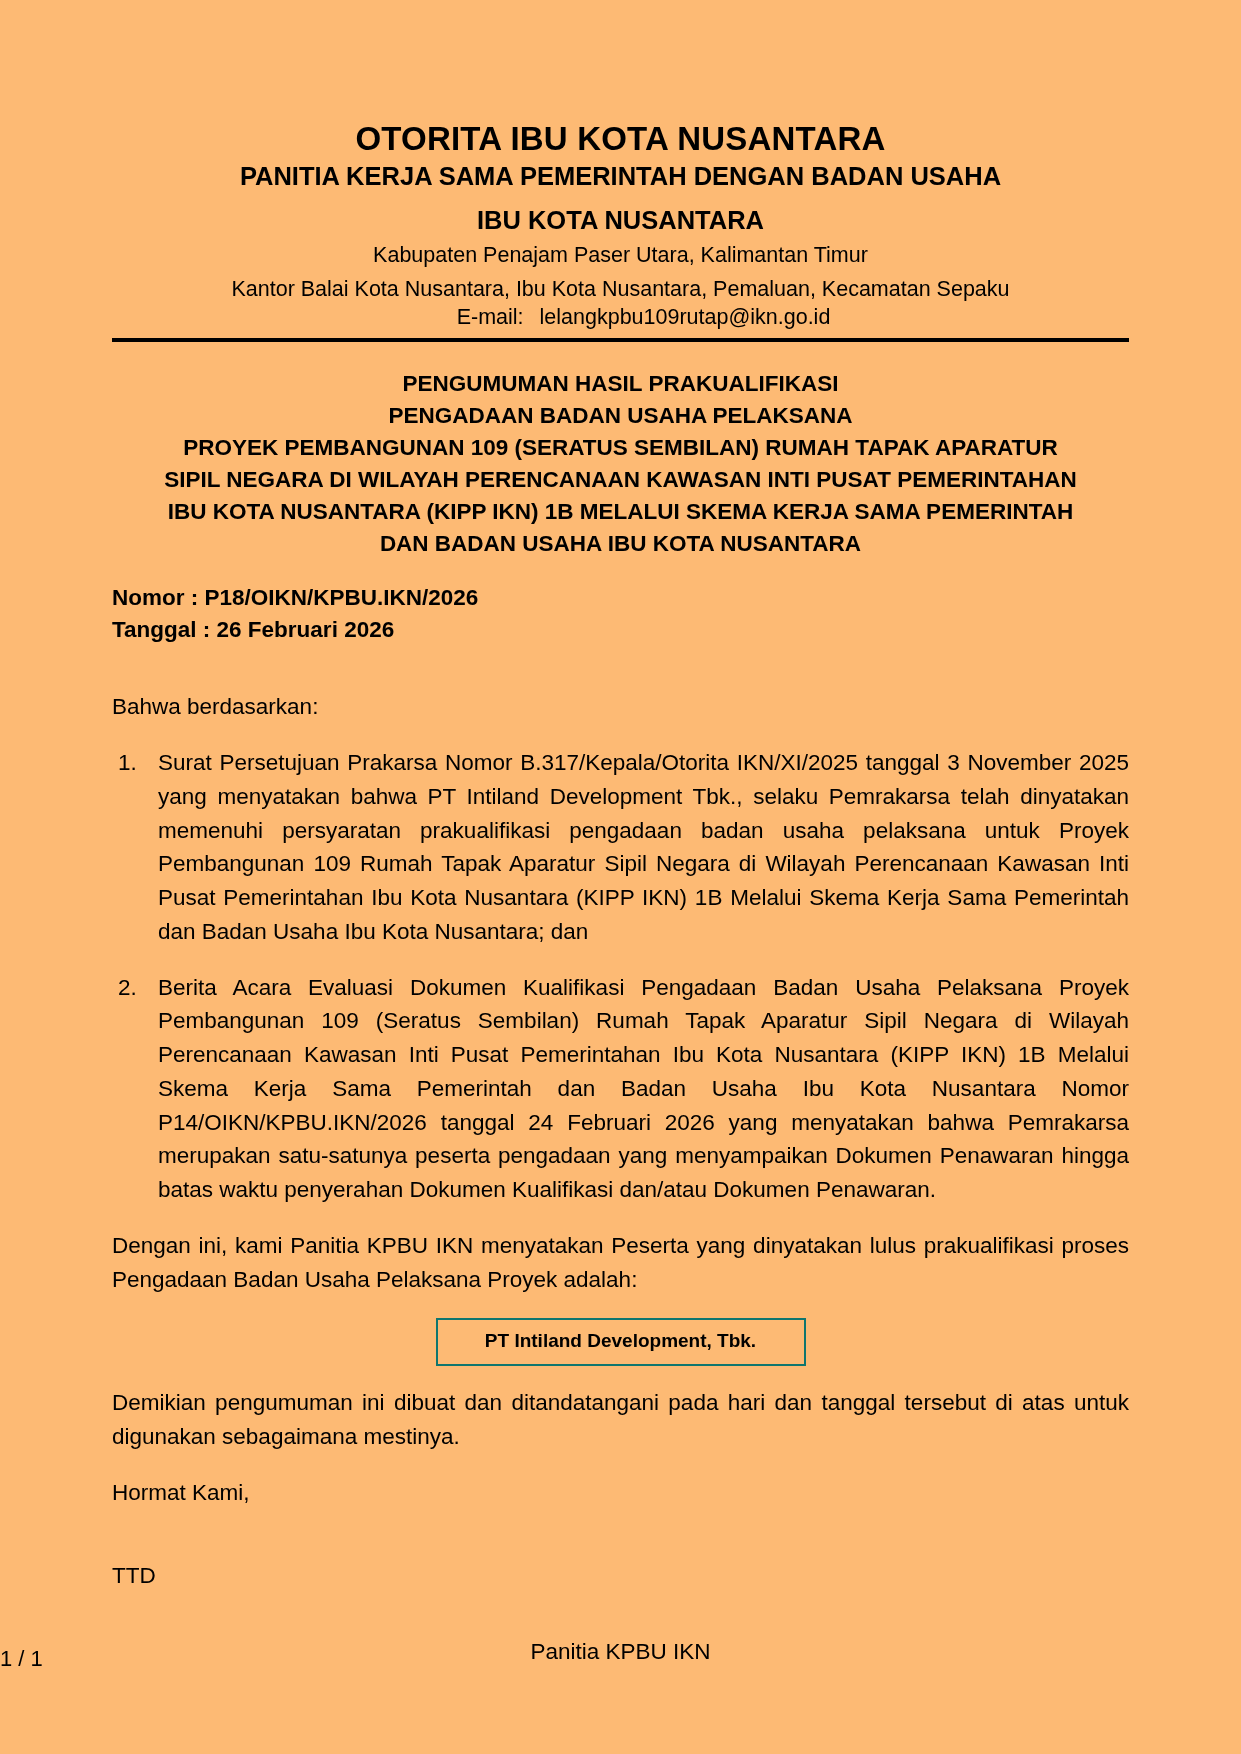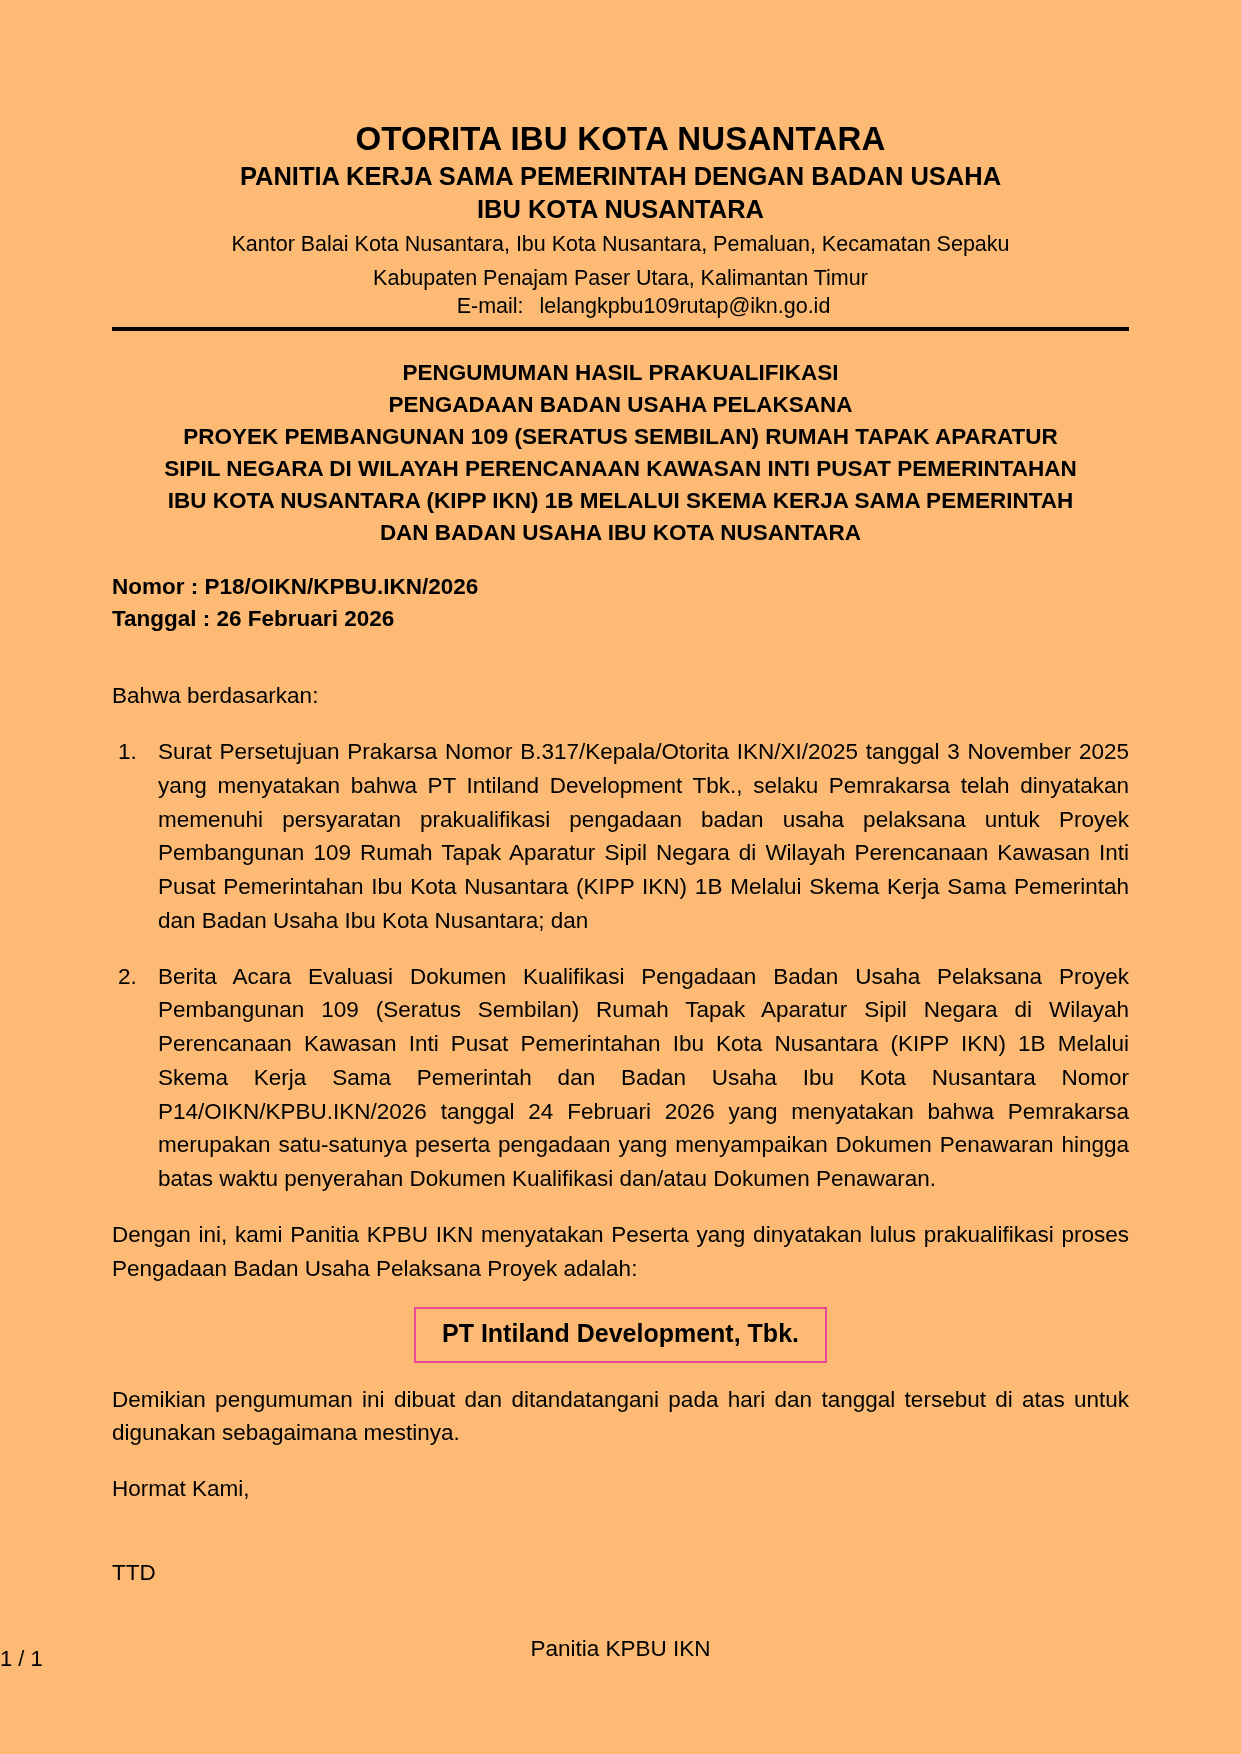--- a/index.html
+++ b/index.html
@@ -32,21 +32,21 @@
   .lh-sub1 {
     font-size: 25.5px;
     font-weight: bold;
     line-height: 1.22;
     margin-top: 2px;
   }
   .lh-sub2 {
     font-size: 25.5px;
     font-weight: bold;
     line-height: 1.22;
-    margin-top: 2px;
+    margin-top: 13px;
   }
   .lh-addr {
     font-size: 21.5px;
     font-weight: normal;
     line-height: 1.33;
     margin-top: 5px;
   }
   .lh-email {
     font-size: 21.5px;
     font-weight: normal;
@@ -111,24 +111,24 @@
     width: 34px;
     text-align: left;
   }
 
   .winner-box-wrap {
     display: flex;
     justify-content: center;
     margin: 14px 0 20px 0;
   }
   .winner-box {
-    border: 2px solid #ec4899;
+    border: 2px solid #0f766e;
     padding: 9px 26px 11px 26px;
     font-weight: bold;
-    font-size: 25px;
+    font-size: 19px;
     line-height: 1.25;
     text-align: center;
     min-width: 370px;
     box-sizing: border-box;
   }
 
   .plain-line { margin: 0; }
   .sig-gap { height: 42px; }
 
   .footer {
@@ -142,22 +142,22 @@
 </style>
 </head>
 <body>
 
 <div class="page">
 
   <div class="letterhead">
     <div class="lh-org">OTORITA IBU KOTA NUSANTARA</div>
     <div class="lh-sub1">PANITIA KERJA SAMA PEMERINTAH DENGAN BADAN USAHA</div>
     <div class="lh-sub2">IBU KOTA NUSANTARA</div>
+    <div class="lh-addr">Kabupaten Penajam Paser Utara, Kalimantan Timur</div>
     <div class="lh-addr">Kantor Balai Kota Nusantara, Ibu Kota Nusantara, Pemaluan, Kecamatan Sepaku</div>
-    <div class="lh-addr">Kabupaten Penajam Paser Utara, Kalimantan Timur</div>
     <div class="lh-email">
       <span class="lbl">E-mail:</span><span class="val">lelangkpbu109rutap@ikn.go.id</span>
     </div>
   </div>
 
   <hr class="rule">
 
   <div class="doc-title">
     <span class="t-line">PENGUMUMAN HASIL PRAKUALIFIKASI</span>
     <span class="t-line">PENGADAAN BADAN USAHA PELAKSANA</span>

